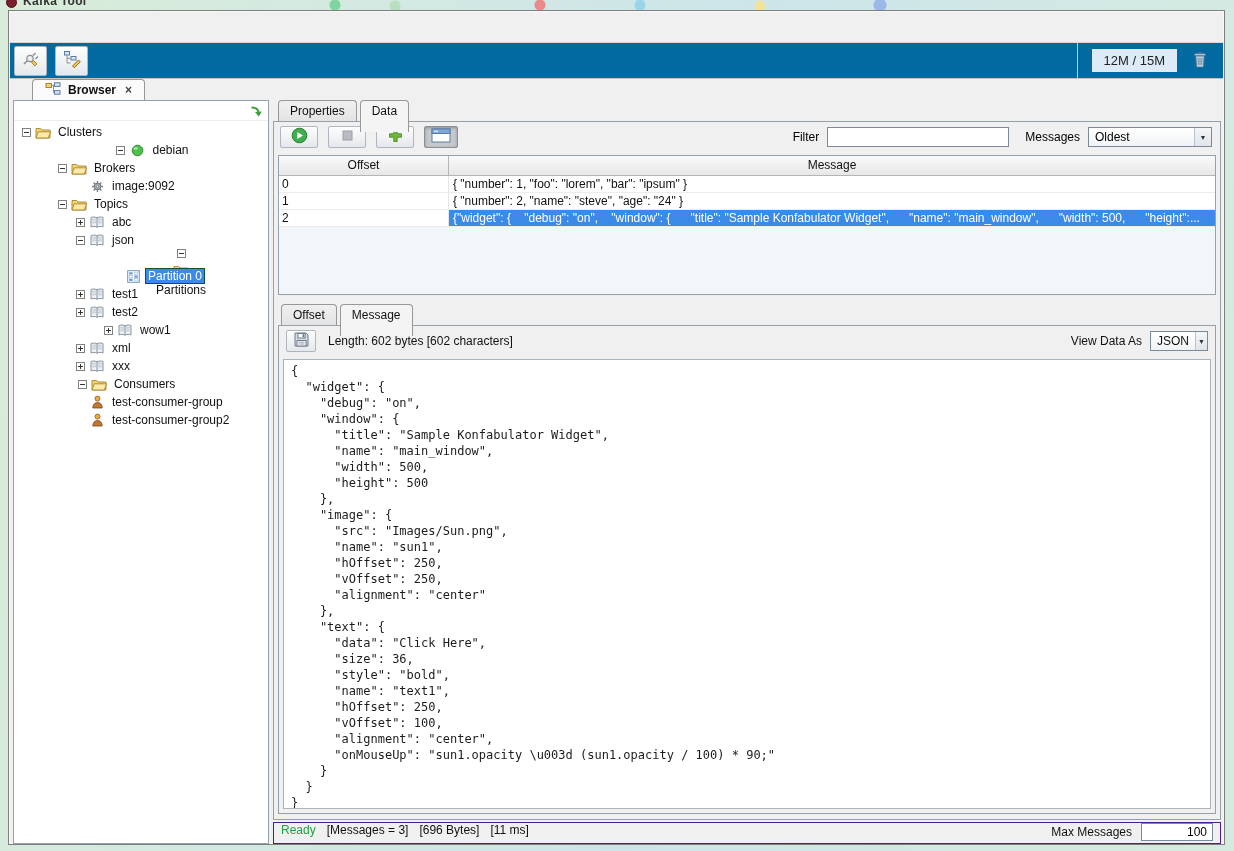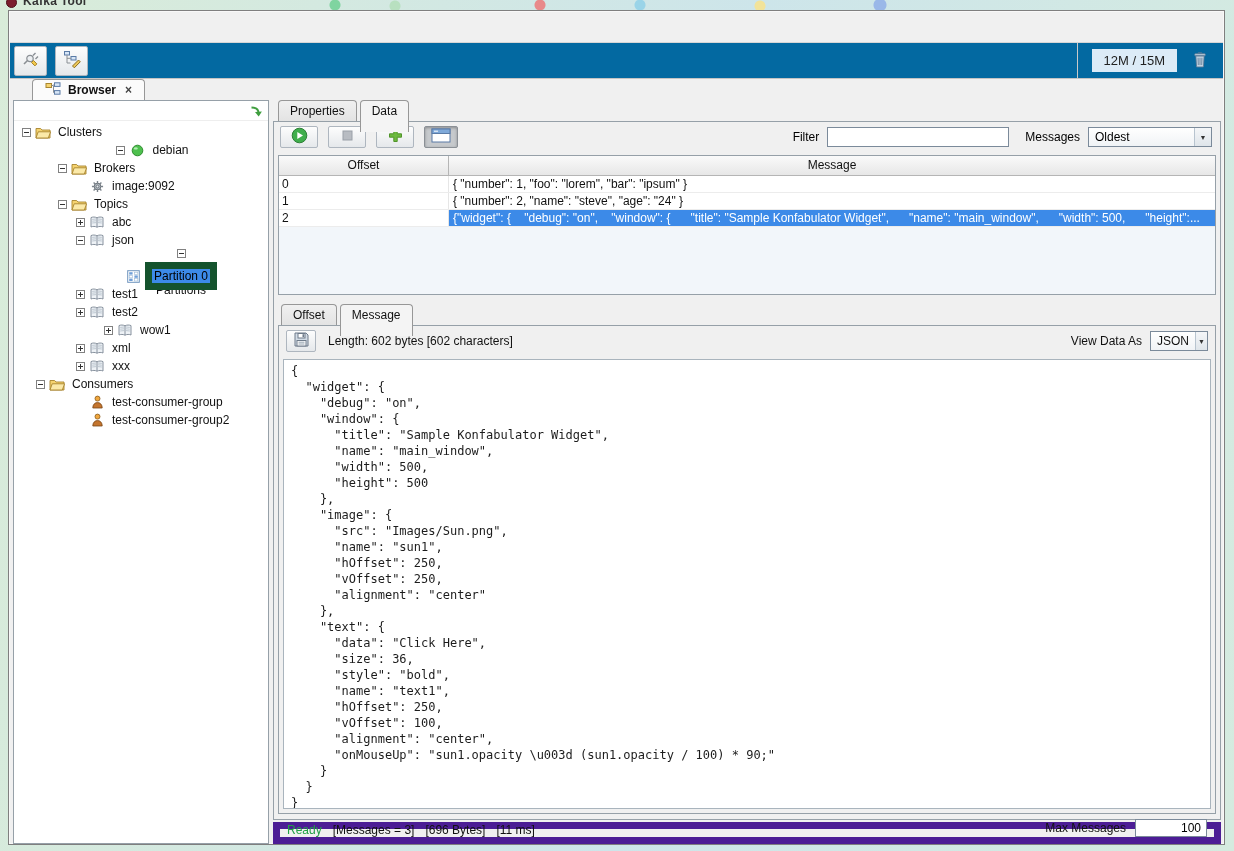--- a/index.html
+++ b/index.html
@@ -54,21 +54,21 @@
   .tree-header { height:20px; position:relative; border-bottom:1px solid #eee;}
   .tree-collapse { position:absolute; right:5px; top:3px; width:14px; height:14px; cursor:pointer;}
   .tree { position:absolute; top:22px; left:0; right:0; bottom:0; font-size:12px; overflow:hidden;}
   .tree-row { height:18px; display:flex; align-items:center; gap:4px; white-space:nowrap; color:#111;}
   .toggle { width:9px; height:9px; border:1px solid #818181; background:#fff; position:relative; flex:0 0 9px;}
   .toggle::before { content:''; position:absolute; left:1px; right:1px; top:3px; height:1px; background:#333;}
   .toggle.plus::after { content:''; position:absolute; top:1px; bottom:1px; left:3px; width:1px; background:#333;}
   .toggle-spacer { width:9px; flex:0 0 9px;}
   .ticon { width:16px; height:15px; display:inline-flex; align-items:center; justify-content:center; flex:0 0 16px;}
   .tlabel { padding:1px 3px;}
-  .tlabel.selected { background:#3c8ae8; color:#000000; border:7px solid #14532d; padding:0 2px;}
+  .tlabel.selected { background:#3c8ae8; color:#ffffff; border:1px solid #14532d; padding:0 2px;}
 
   
   .right-panel { position:absolute; left:264px; top:89px; width:948px; height:744px;}
   .rp-tabs { height:21px; display:flex; padding-left:5px;}
   .tab { height:32px; padding:3px 11px; font-size:12px; color:#111;
     border:1px solid #979797; border-bottom:none; border-radius:4px 4px 0 0;
     background:linear-gradient(#f0f0f0,#dcdcdc); margin-right:3px; position:relative;}
   .tab.active { background:#f4f4f4; z-index:3;}
   .rp-content { position:absolute; left:0; right:0; top:21px; bottom:24px;
     border:1px solid #96a0a8; background:#f0f0f0;}
@@ -105,22 +105,22 @@
   .lower-toolbar { height:30px; display:flex; align-items:center; gap:12px; padding:3px 7px; font-size:12px; color:#111;}
   .savebtn { width:30px; height:22px; border:1px solid #aeb6bf; border-radius:2px;
     background:linear-gradient(#fdfdfd,#e5e8eb); display:flex; align-items:center; justify-content:center;}
   .view-group { margin-left:auto; display:flex; align-items:center; gap:8px;}
   .json-view { position:absolute; top:33px; left:4px; right:4px; bottom:4px;
     background:#fff; border:1px solid #a9b4bd;
     font-family:"DejaVu Sans Mono","Liberation Mono",monospace;
     font-size:12px; line-height:16px; padding:3px 7px; color:#1c1c1c; overflow:hidden;}
 
   .status-bar { position:absolute; left:0; right:0; bottom:0; height:22px;
-    display:flex; align-items:flex-end; gap:11px; padding:0 7px; font-size:12px;
-    border:7px solid #4c1d95; background:#f0f0f0; color:#111;}
+    display:flex; align-items:flex-start; gap:11px; padding:0 7px; font-size:12px;
+    border:1px solid #4c1d95; background:#f0f0f0; color:#111;}
   .ready { color:#22a046;}
   .max-group { margin-left:auto; display:flex; align-items:center; gap:9px;}
   .max-input { width:72px; height:18px; border:1px solid #7b8a9a; background:#fff;
     text-align:right; font-size:12px; padding:0 5px;}
 </style>
 </head>
 <body>
 
 <div class="title-fragment">
   <span class="dot"></span>
@@ -353,21 +353,21 @@
             <svg width="16" height="13" viewBox="0 0 16 13">
               <path d="M8 1.8C6.2.8 3.6.8 2 1.6V11c1.6-.8 4.2-.8 6 .2 1.8-1 4.4-1 6-.2V1.6C12.4.8 9.8.8 8 1.8z" fill="#eef2f6" stroke="#7c8794" stroke-width="0.9"></path>
               <path d="M8 1.8v9.4" stroke="#7c8794" stroke-width="0.9"></path>
               <g stroke="#a8b4c0" stroke-width="0.7">
                 <path d="M3.2 3.4L7 3M3.2 5.2L7 4.8M3.2 7L7 6.6M9 3l3.8.4M9 4.8l3.8.4M9 6.6l3.8.4"></path>
               </g>
             </svg>
           </span>
           <span class="tlabel">xxx</span>
         </div>
-        <div class="tree-row" style="padding-left: 22px;">
+        <div class="tree-row" style="padding-left: 64px;">
           <span class="toggle minus"></span>
           <span class="ticon">
             <svg width="16" height="13" viewBox="0 0 16 13">
               <path d="M1 2.5h4.6L7 4h8v8H1z" fill="#f5d36f" stroke="#a8852e" stroke-width="0.9"></path>
               <path d="M1 12l2.2-6.2h12.4L13.3 12z" fill="#fbe9a8" stroke="#a8852e" stroke-width="0.9"></path>
             </svg>
           </span>
           <span class="tlabel">Consumers</span>
         </div>
         <div class="tree-row" style="padding-left: 62px;">

